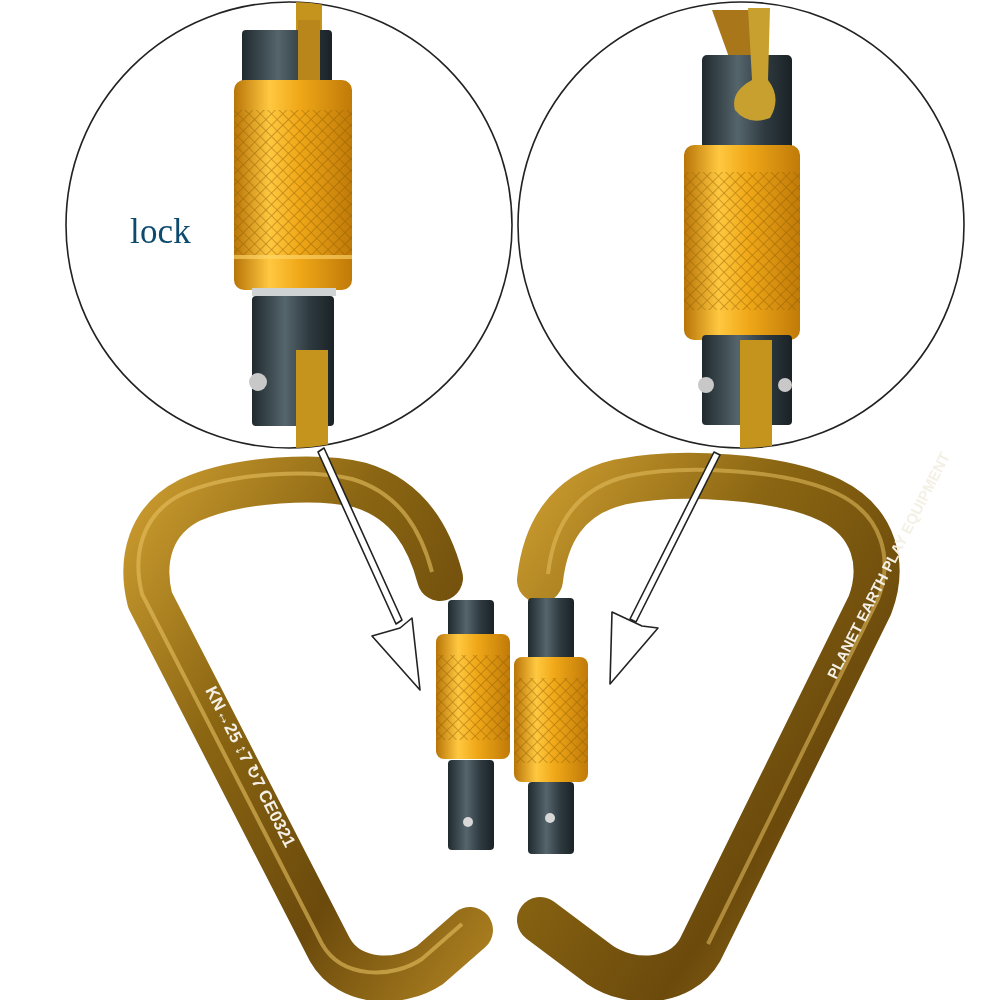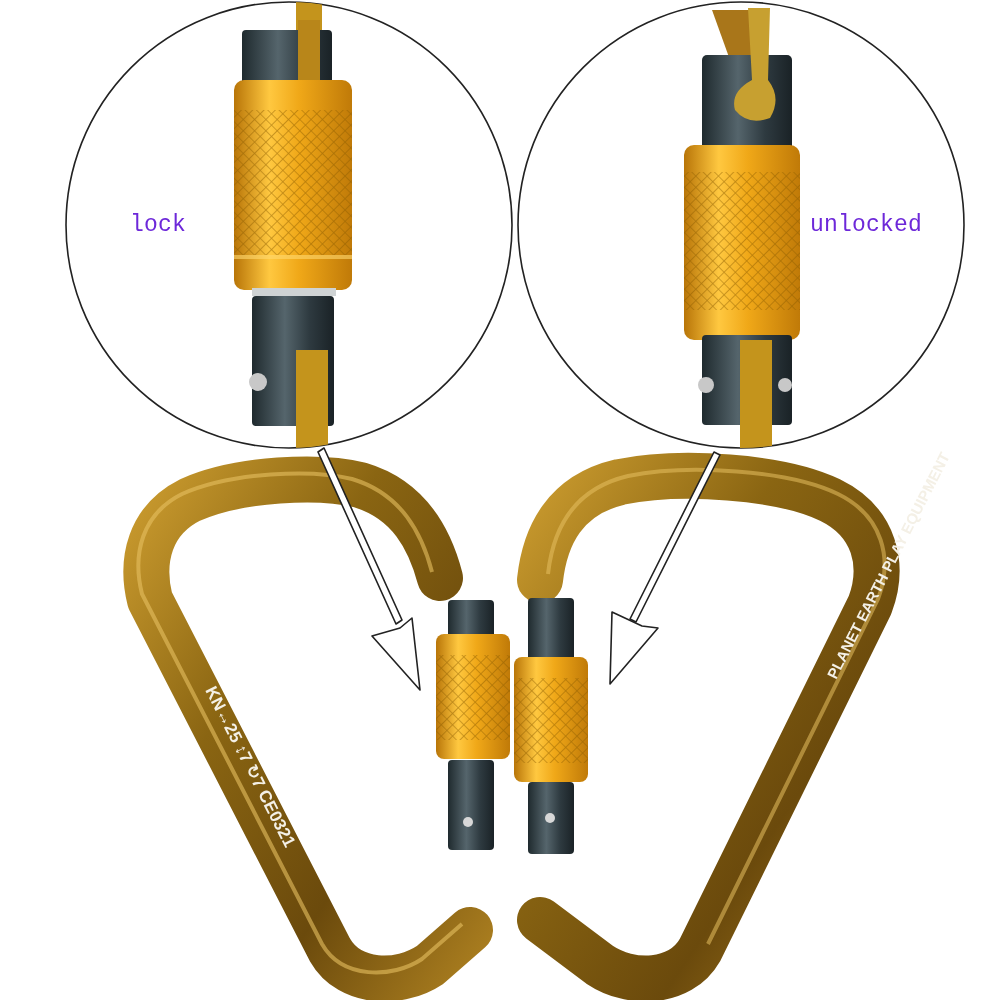--- a/index.html
+++ b/index.html
@@ -1,18 +1,18 @@
 <!DOCTYPE html>
 <html><head>
 <meta charset="utf-8">
 <style>
   html,body{margin:0;padding:0;background:#ffffff;}
   body{width:1000px;height:1000px;position:relative;overflow:hidden;font-family:"DejaVu Sans","Liberation Sans",sans-serif;}
   .stage{position:absolute;left:0;top:0;width:1000px;height:1000px;}
-  .label{position:absolute;font-size:23px;color:#6d28d9;font-family:Liberation Mono, monospace;letter-spacing:0.2px;}
+  .label{position:absolute;font-size:35px;color:#0c4a6e;font-family:Liberation Serif, serif;letter-spacing:0.2px;}
   .engrave{font-family:"Liberation Sans","DejaVu Sans",sans-serif;font-weight:bold;fill:#f4f0e6;}
 </style>
 </head>
 <body>
 
 <div class="stage">
 <svg width="1000" height="1000" viewBox="0 0 1000 1000" xmlns="http://www.w3.org/2000/svg">
   <defs>
     <linearGradient id="frameGrad" x1="0" y1="0" x2="1" y2="1">
       <stop offset="0" stop-color="#c99a2e"></stop>
@@ -106,14 +106,13 @@
       <rect x="684" y="172" width="116" height="138" fill="url(#knurl)"></rect>
       <rect x="702" y="335" width="90" height="90" rx="4" fill="url(#steelGrad)"></rect>
       <rect x="740" y="340" width="32" height="110" fill="#c4941c"></rect>
       <circle cx="706" cy="385" r="8" fill="#c8c8c8"></circle>
       <circle cx="785" cy="385" r="7" fill="#c8c8c8"></circle>
     </g>
   </g>
 </svg>
 
   <div class="label" style="left:130px;top:212px;">lock</div>
-  <div class="label" style="left:810px;top:212px;">unlocked</div>
 </div>
 
 </body></html>

